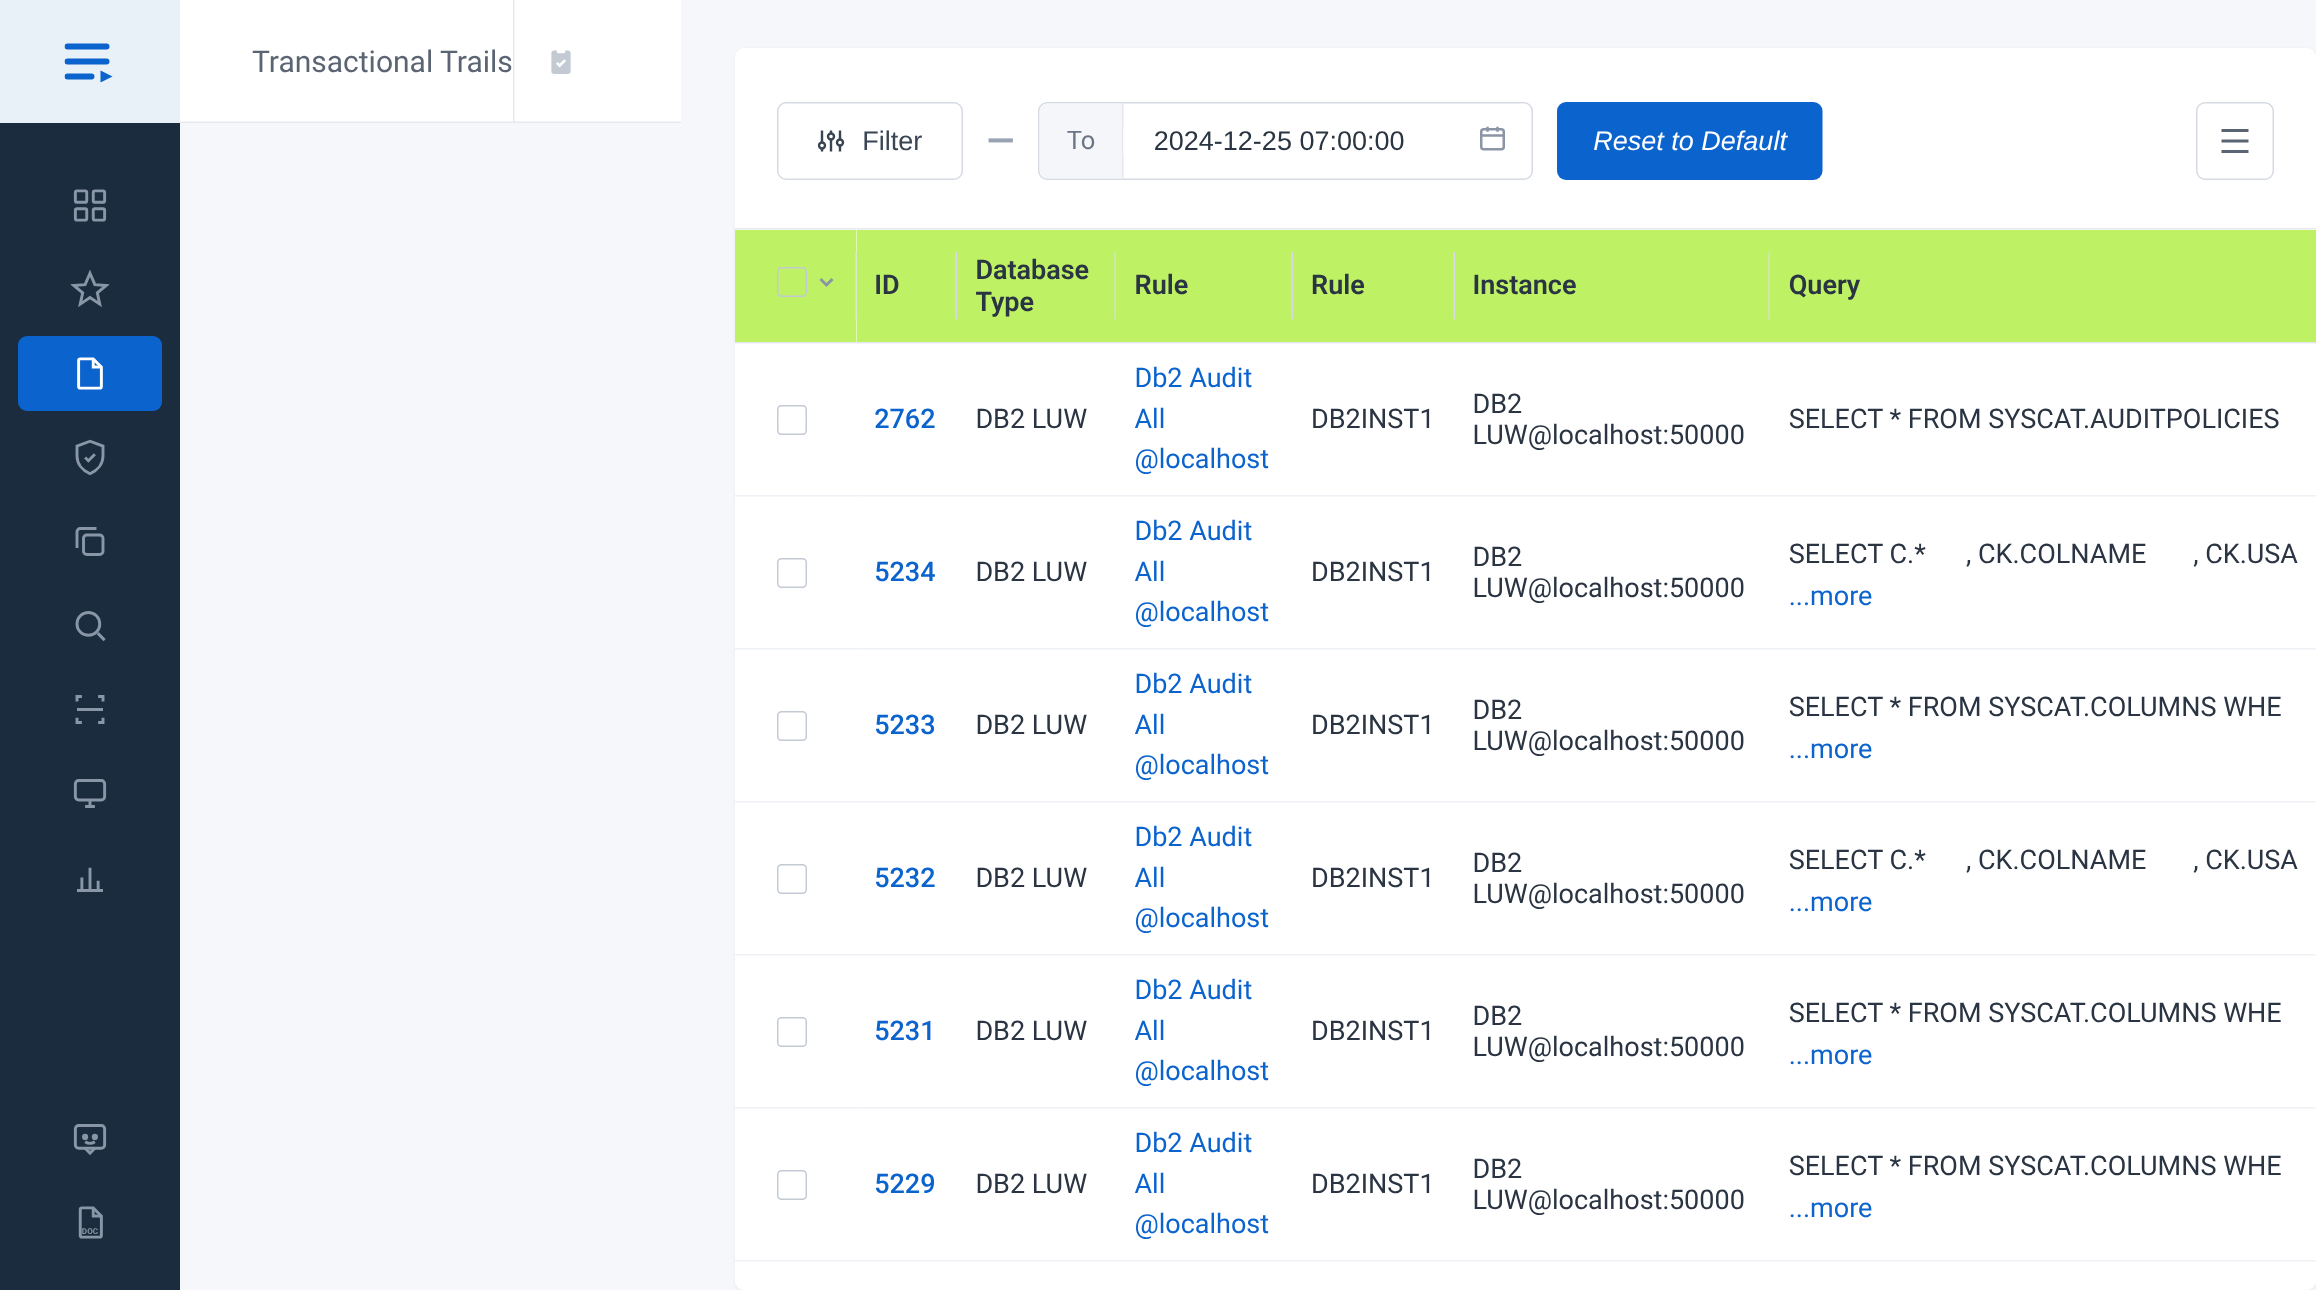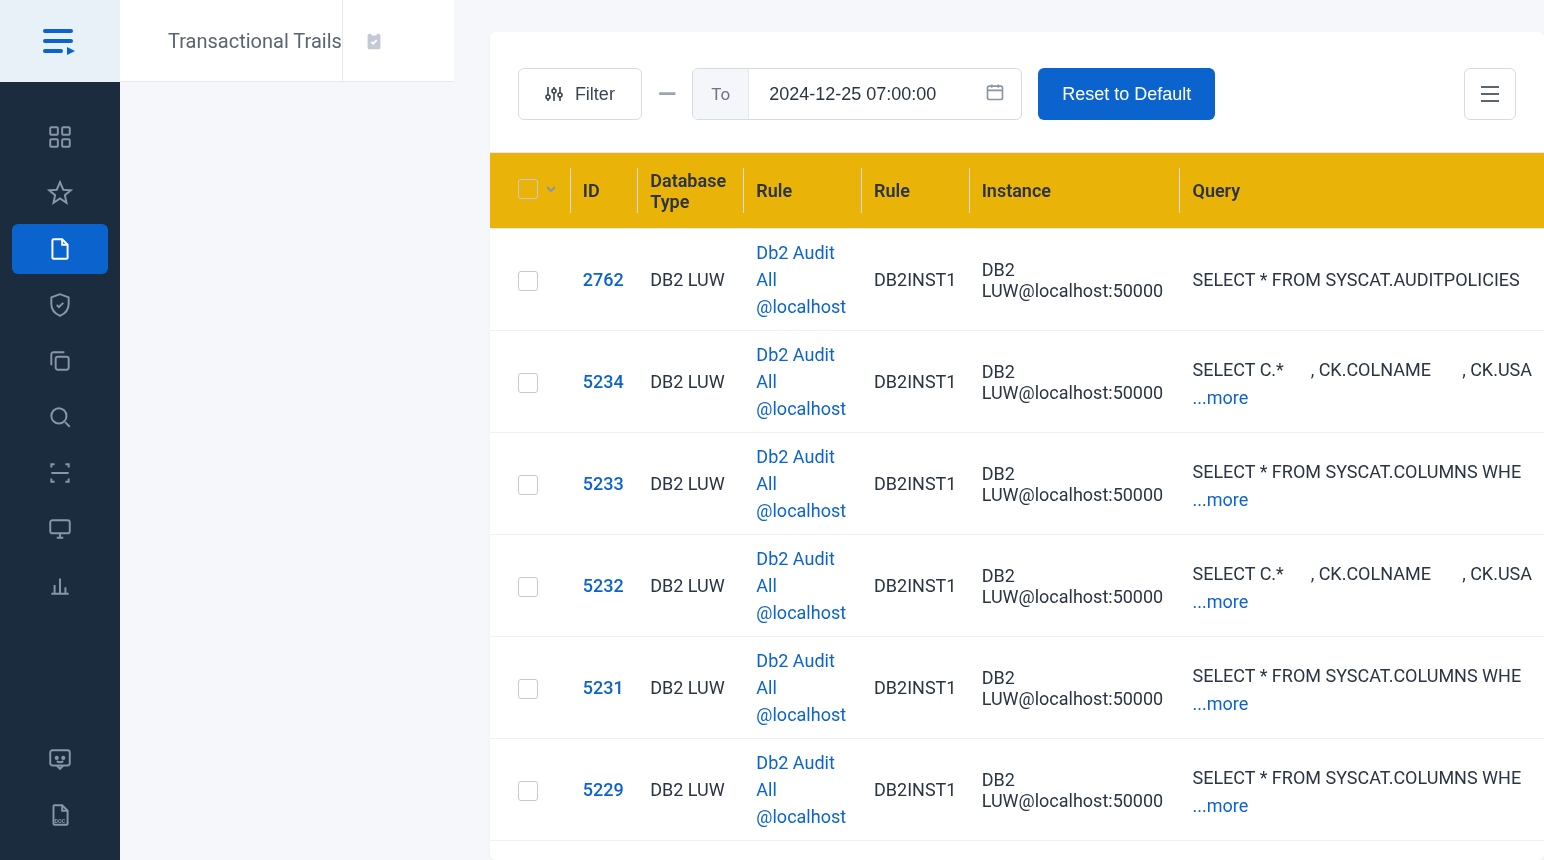--- a/index.html
+++ b/index.html
@@ -32,28 +32,28 @@
 .toolbar { display: flex; align-items: center; padding: 0 28px 32px 28px; gap: 16px; }
 .filter-btn { border: 1px solid #d6dbe3; border-radius: 6px; background: #fff; height: 52px; padding: 0 26px; display: flex; align-items: center; gap: 12px; font-size: 18px; color: #3a4554; cursor: pointer; font-weight: 500; }
 .filter-btn svg { width: 18px; height: 18px; }
 
 .date-input { display: flex; align-items: center; border: 1px solid #d6dbe3; border-radius: 6px; height: 52px; background: #fff; overflow: hidden; }
 .date-label { background: #f4f6f9; color: #6b7585; padding: 0 18px; height: 100%; display: flex; align-items: center; font-size: 17px; border-right: 1px solid #e5e9ef; }
 .date-value { padding: 0 20px; font-size: 18px; color: #2a3442; border: none; outline: none; width: 220px; }
 .date-icon { padding: 0 16px; color: #8b95a5; }
 .date-sep { color: #9aa3b3; font-size: 24px; font-weight: bold; }
 
-.reset-btn { background: #0b63ce; color: #fff; border: none; border-radius: 6px; height: 52px; padding: 0 24px; font-size: 18px; font-weight: 500; cursor: pointer; }
+.reset-btn { background: #0b63ce; color: #fff; border: none; border-radius: 6px; height: 52px; padding: 0 24px; font-size: 18px; font-weight: 500; cursor: pointer; font-style: italic; }
 
 .spacer { flex: 1; }
 .hamburger-btn { border: 1px solid #d6dbe3; border-radius: 6px; background: #fff; height: 52px; width: 52px; display: flex; align-items: center; justify-content: center; cursor: pointer; }
 .hamburger-btn svg { width: 22px; height: 18px; }
 
 .table { width: 100%; border-collapse: collapse; }
-.table th { background: #eab308; border-top: 1px solid #e5e9ef; border-bottom: 1px solid #e5e9ef; text-align: left; padding: 0 12px; font-size: 18px; font-weight: 600; color: #2a3442; position: relative; }
+.table th { background: #bef264; border-top: 1px solid #e5e9ef; border-bottom: 1px solid #e5e9ef; text-align: left; padding: 0 12px; font-size: 18px; font-weight: 600; color: #2a3442; position: relative; }
 .table th:not(:last-child)::after { content: ''; position: absolute; right: 0; top: 20%; height: 60%; width: 1px; background: #d6dbe3; }
 .table td { padding: 10px 12px; border-bottom: 1px solid #eef1f5; font-size: 18px; color: #2a3442; vertical-align: middle; }
 .table tr { height: 76px; }
 
 .checkbox-cell { width: 90px; padding-left: 28px !important; }
 .checkbox { width: 20px; height: 20px; border: 1.5px solid #c3cad4; border-radius: 3px; display: inline-block; cursor: pointer; vertical-align: middle; }
 .header-check { display: inline-flex; align-items: center; gap: 6px; }
 .chev-down { color: #8b95a5; }
 
 .id-col { width: 94px; }

